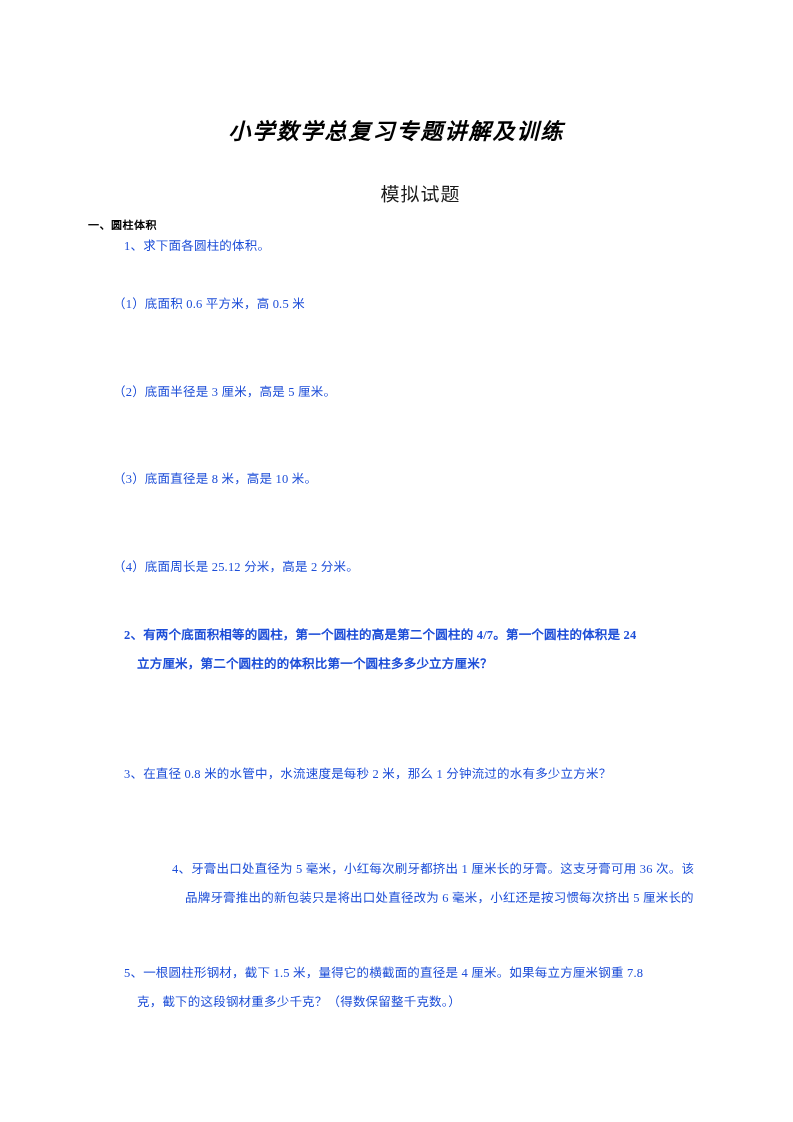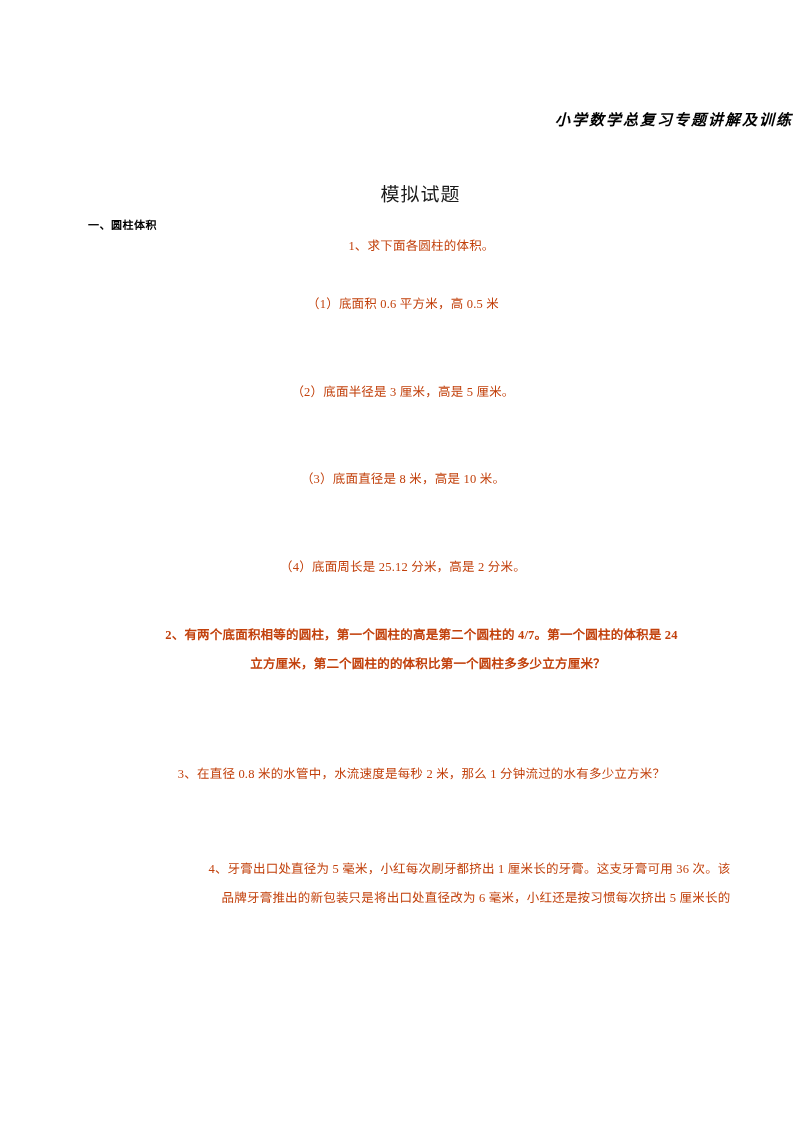--- a/index.html
+++ b/index.html
@@ -23,23 +23,23 @@
     inset: 0;
     background: #ffffff;
   }
 
   
   .doc-title {
     position: absolute;
     left: 0;
     right: 0;
     top: 98px;
-    text-align: right;
+    text-align: center;
     font-family: "Liberation Serif", "DejaVu Serif", serif;
-    font-size: 15px;
+    font-size: 22px;
     font-weight: bold;
     font-style: italic;
     letter-spacing: 2px;
     color: #000000;
     white-space: nowrap;
   }
 
   
   .doc-subtitle {
     position: absolute;
@@ -66,23 +66,23 @@
     letter-spacing: 0.5px;
     color: #000000;
   }
 
   
   .q {
     position: absolute;
     font-family: "Liberation Serif", "DejaVu Serif", serif;
     font-size: 12.5px;
     line-height: 29px;
-    color: #c2410c;
+    color: #1d4ed8;
     letter-spacing: 0.2px;
-    text-align: center;
+    text-align: left;
   }
 
   
   .q-num {
     left: 124px;
     width: 582px;
     text-indent: -13px;
     padding-left: 13px;
   }
 
@@ -142,14 +142,18 @@
       <span class="q-line">2、有两个底面积相等的圆柱，第一个圆柱的高是第二个圆柱的 4/7。第一个圆柱的体积是 24</span>
       <span class="q-line indent">立方厘米，第二个圆柱的的体积比第一个圆柱多多少立方厘米？</span>
     </div>
   <div class="q q-num" id="item-3">
       <span class="q-line">3、在直径 0.8 米的水管中，水流速度是每秒 2 米，那么 1 分钟流过的水有多少立方米？</span>
     </div>
   <div class="q q-num" id="item-4">
       <span class="q-line">4、牙膏出口处直径为 5 毫米，小红每次刷牙都挤出 1 厘米长的牙膏。这支牙膏可用 36 次。该</span>
       <span class="q-line indent">品牌牙膏推出的新包装只是将出口处直径改为 6 毫米，小红还是按习惯每次挤出 5 厘米长的</span>
     </div>
+  <div class="q q-num" id="item-5">
+      <span class="q-line">5、一根圆柱形钢材，截下 1.5 米，量得它的横截面的直径是 4 厘米。如果每立方厘米钢重 7.8</span>
+      <span class="q-line indent">克，截下的这段钢材重多少千克？（得数保留整千克数。）</span>
+    </div>
 
 </div>
 
 </body></html>

